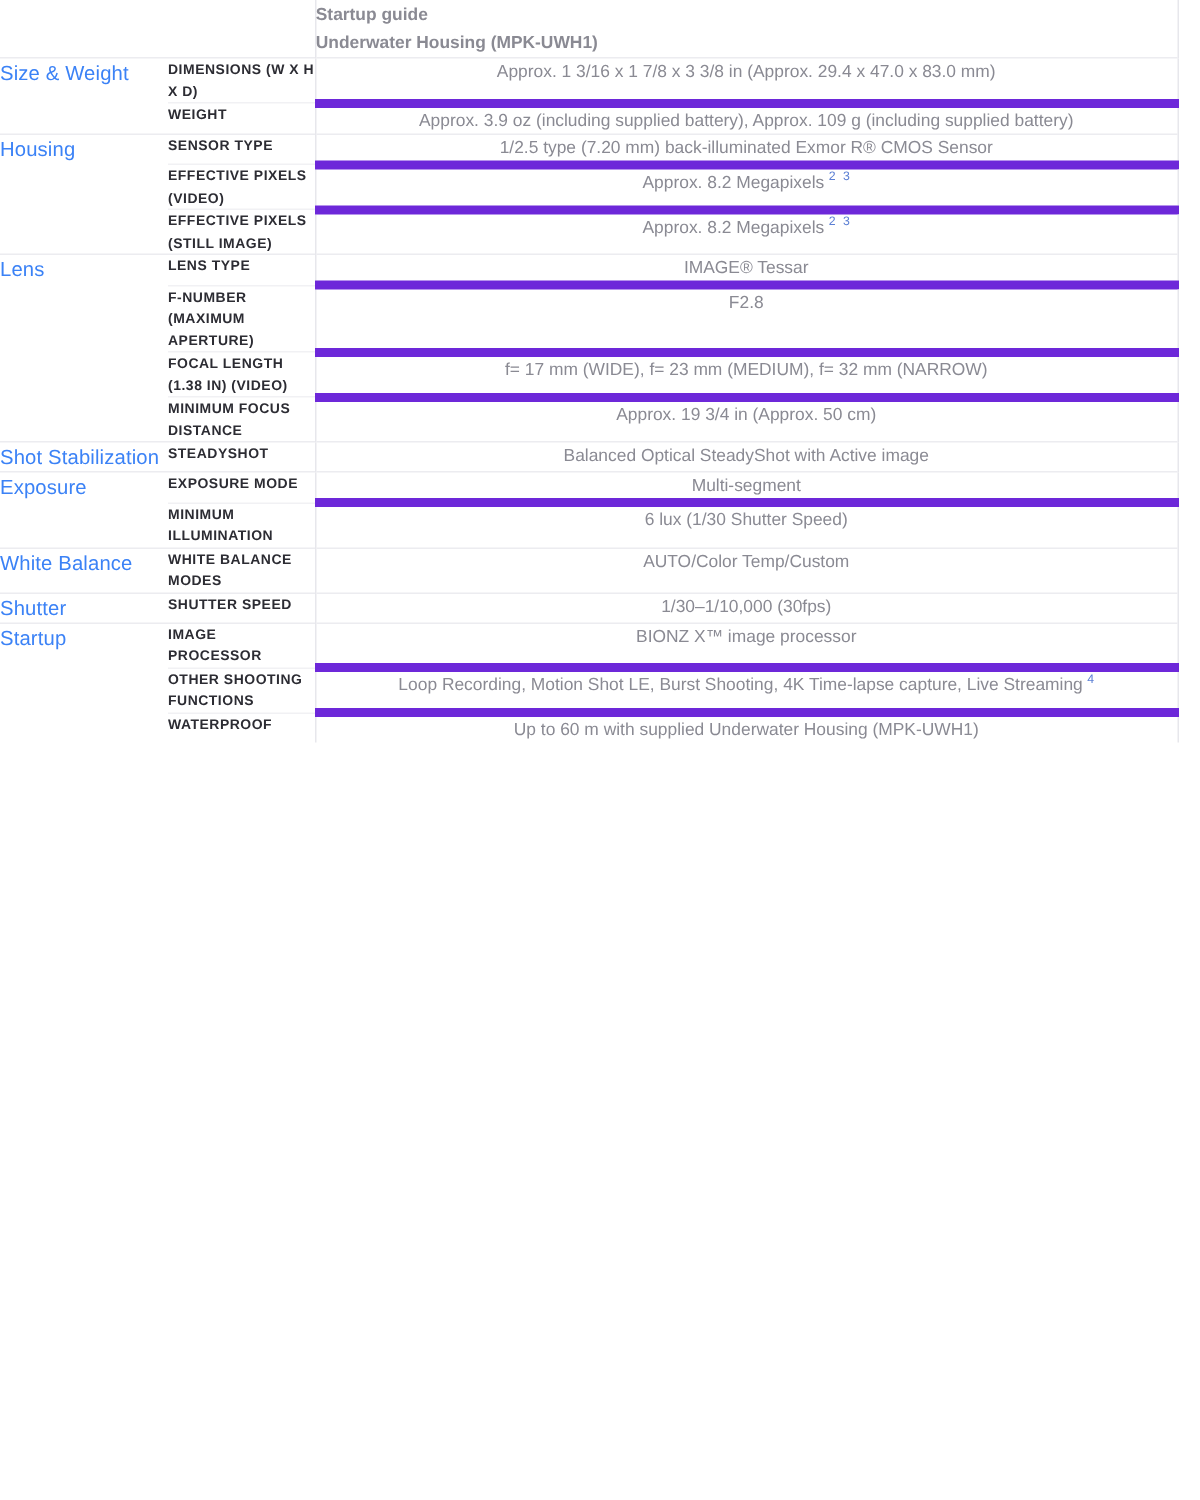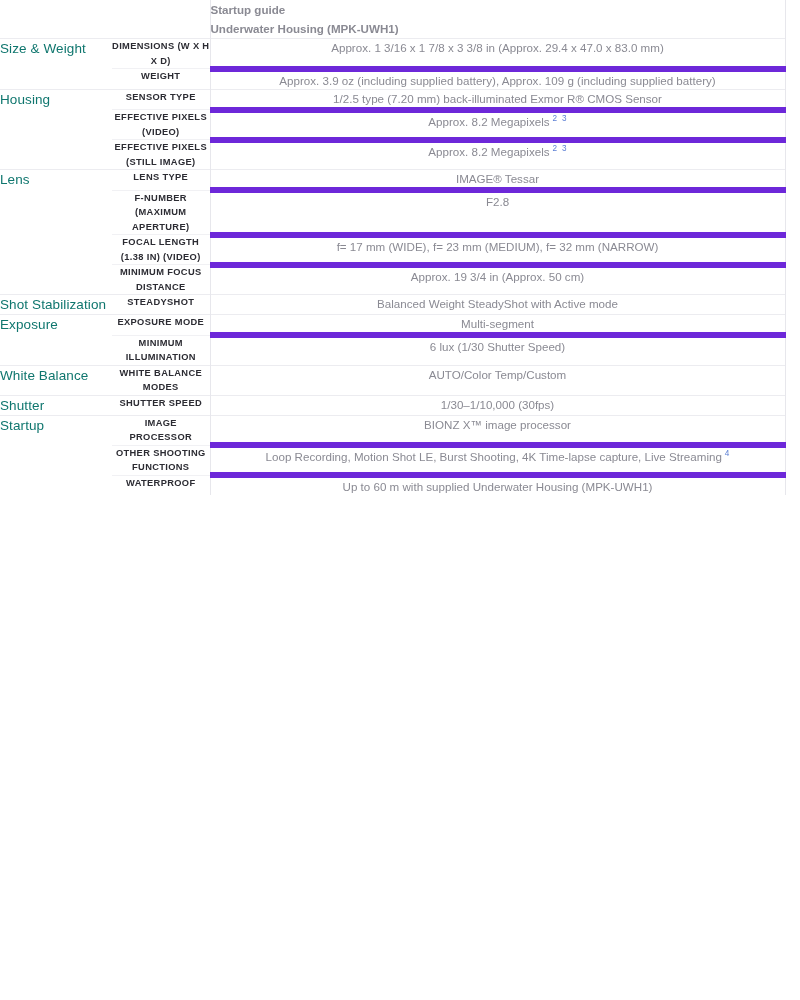--- a/index.html
+++ b/index.html
@@ -29,41 +29,40 @@
   
   .spec-table td {
     padding: 0;
     vertical-align: top;
     background: #ffffff;
   }
 
   
   .cat-cell {
     padding: 14px 8px 14px 25px;
-    color: #0f766e;
+    color: #3b82f6;
     font-size: 13.5px;
     line-height: 19px;
     font-weight: 400;
     letter-spacing: .1px;
     border-top: 1px solid #ececf0;
   }
   .cat-cell.blank   { border-top: none; }
 
   
   .label-cell {
     padding: 16px 14px 16px 0;
     color: #2c2c33;
     font-size: 9.3px;
     font-weight: 700;
     line-height: 14.5px;
     letter-spacing: .35px;
     text-transform: uppercase;
     border-top: 1px solid #f1f1f4;
     border-right: 1px solid #e7e7ec;
-    text-align: center;
   }
   .label-cell.grp-rule { border-top: 1px solid #ececf0; }
   .label-cell.no-rule  { border-top: none; }
 
   
   .val-cell {
     padding: 16px 12px 16px 12px;
     color: #8a8a93;
     font-size: 11.6px;
     line-height: 17px;
@@ -173,21 +172,21 @@
       </tr>
       <tr>
         <td class="cat-cell blank"></td>
         <td class="label-cell">MINIMUM FOCUS DISTANCE</td>
         <td class="val-cell"><span class="value-text">Approx. 19 3/4 in (Approx. 50 cm)</span></td>
         <td class="pad-cell"></td>
       </tr>
       <tr>
         <td class="cat-cell">Shot Stabilization</td>
         <td class="label-cell grp-rule">STEADYSHOT</td>
-        <td class="val-cell grp-rule"><span class="value-text">Balanced Weight SteadyShot with Active mode</span></td>
+        <td class="val-cell grp-rule"><span class="value-text">Balanced Optical SteadyShot with Active image</span></td>
         <td class="pad-cell"></td>
       </tr>
       <tr>
         <td class="cat-cell">Exposure</td>
         <td class="label-cell grp-rule">EXPOSURE MODE</td>
         <td class="val-cell grp-rule"><span class="value-text">Multi-segment</span></td>
         <td class="pad-cell"></td>
       </tr>
       <tr>
         <td class="cat-cell blank"></td>

